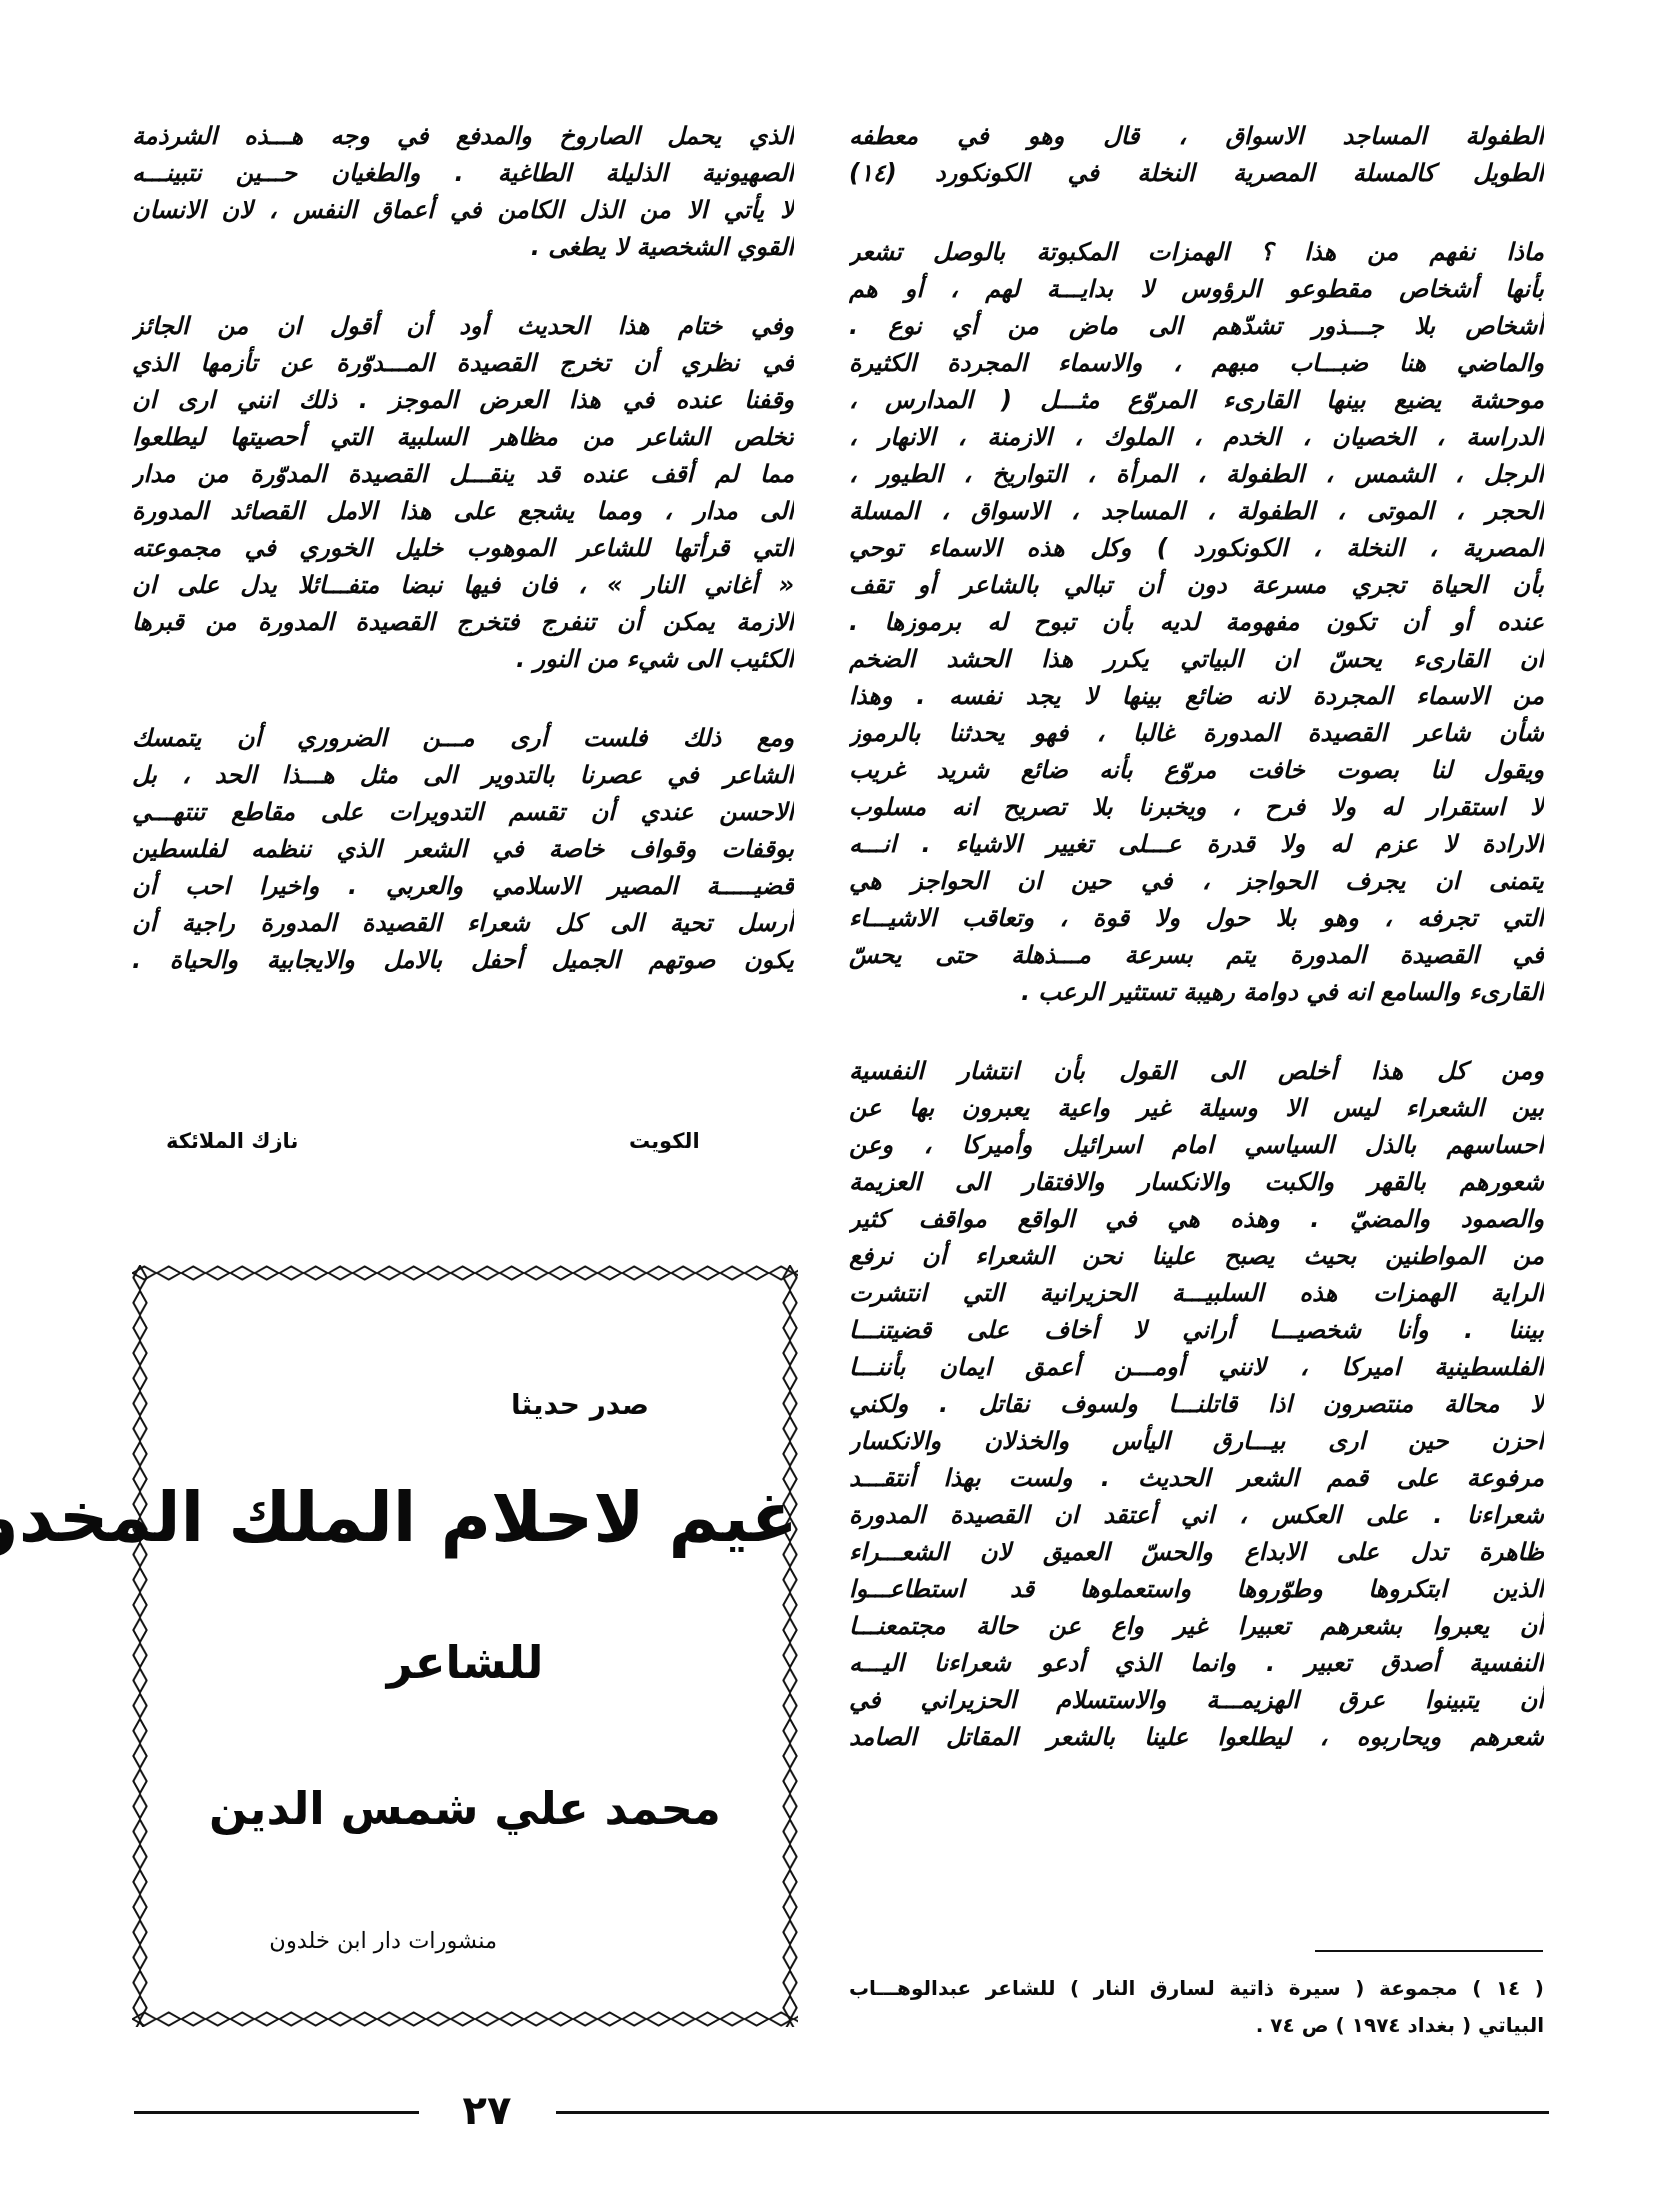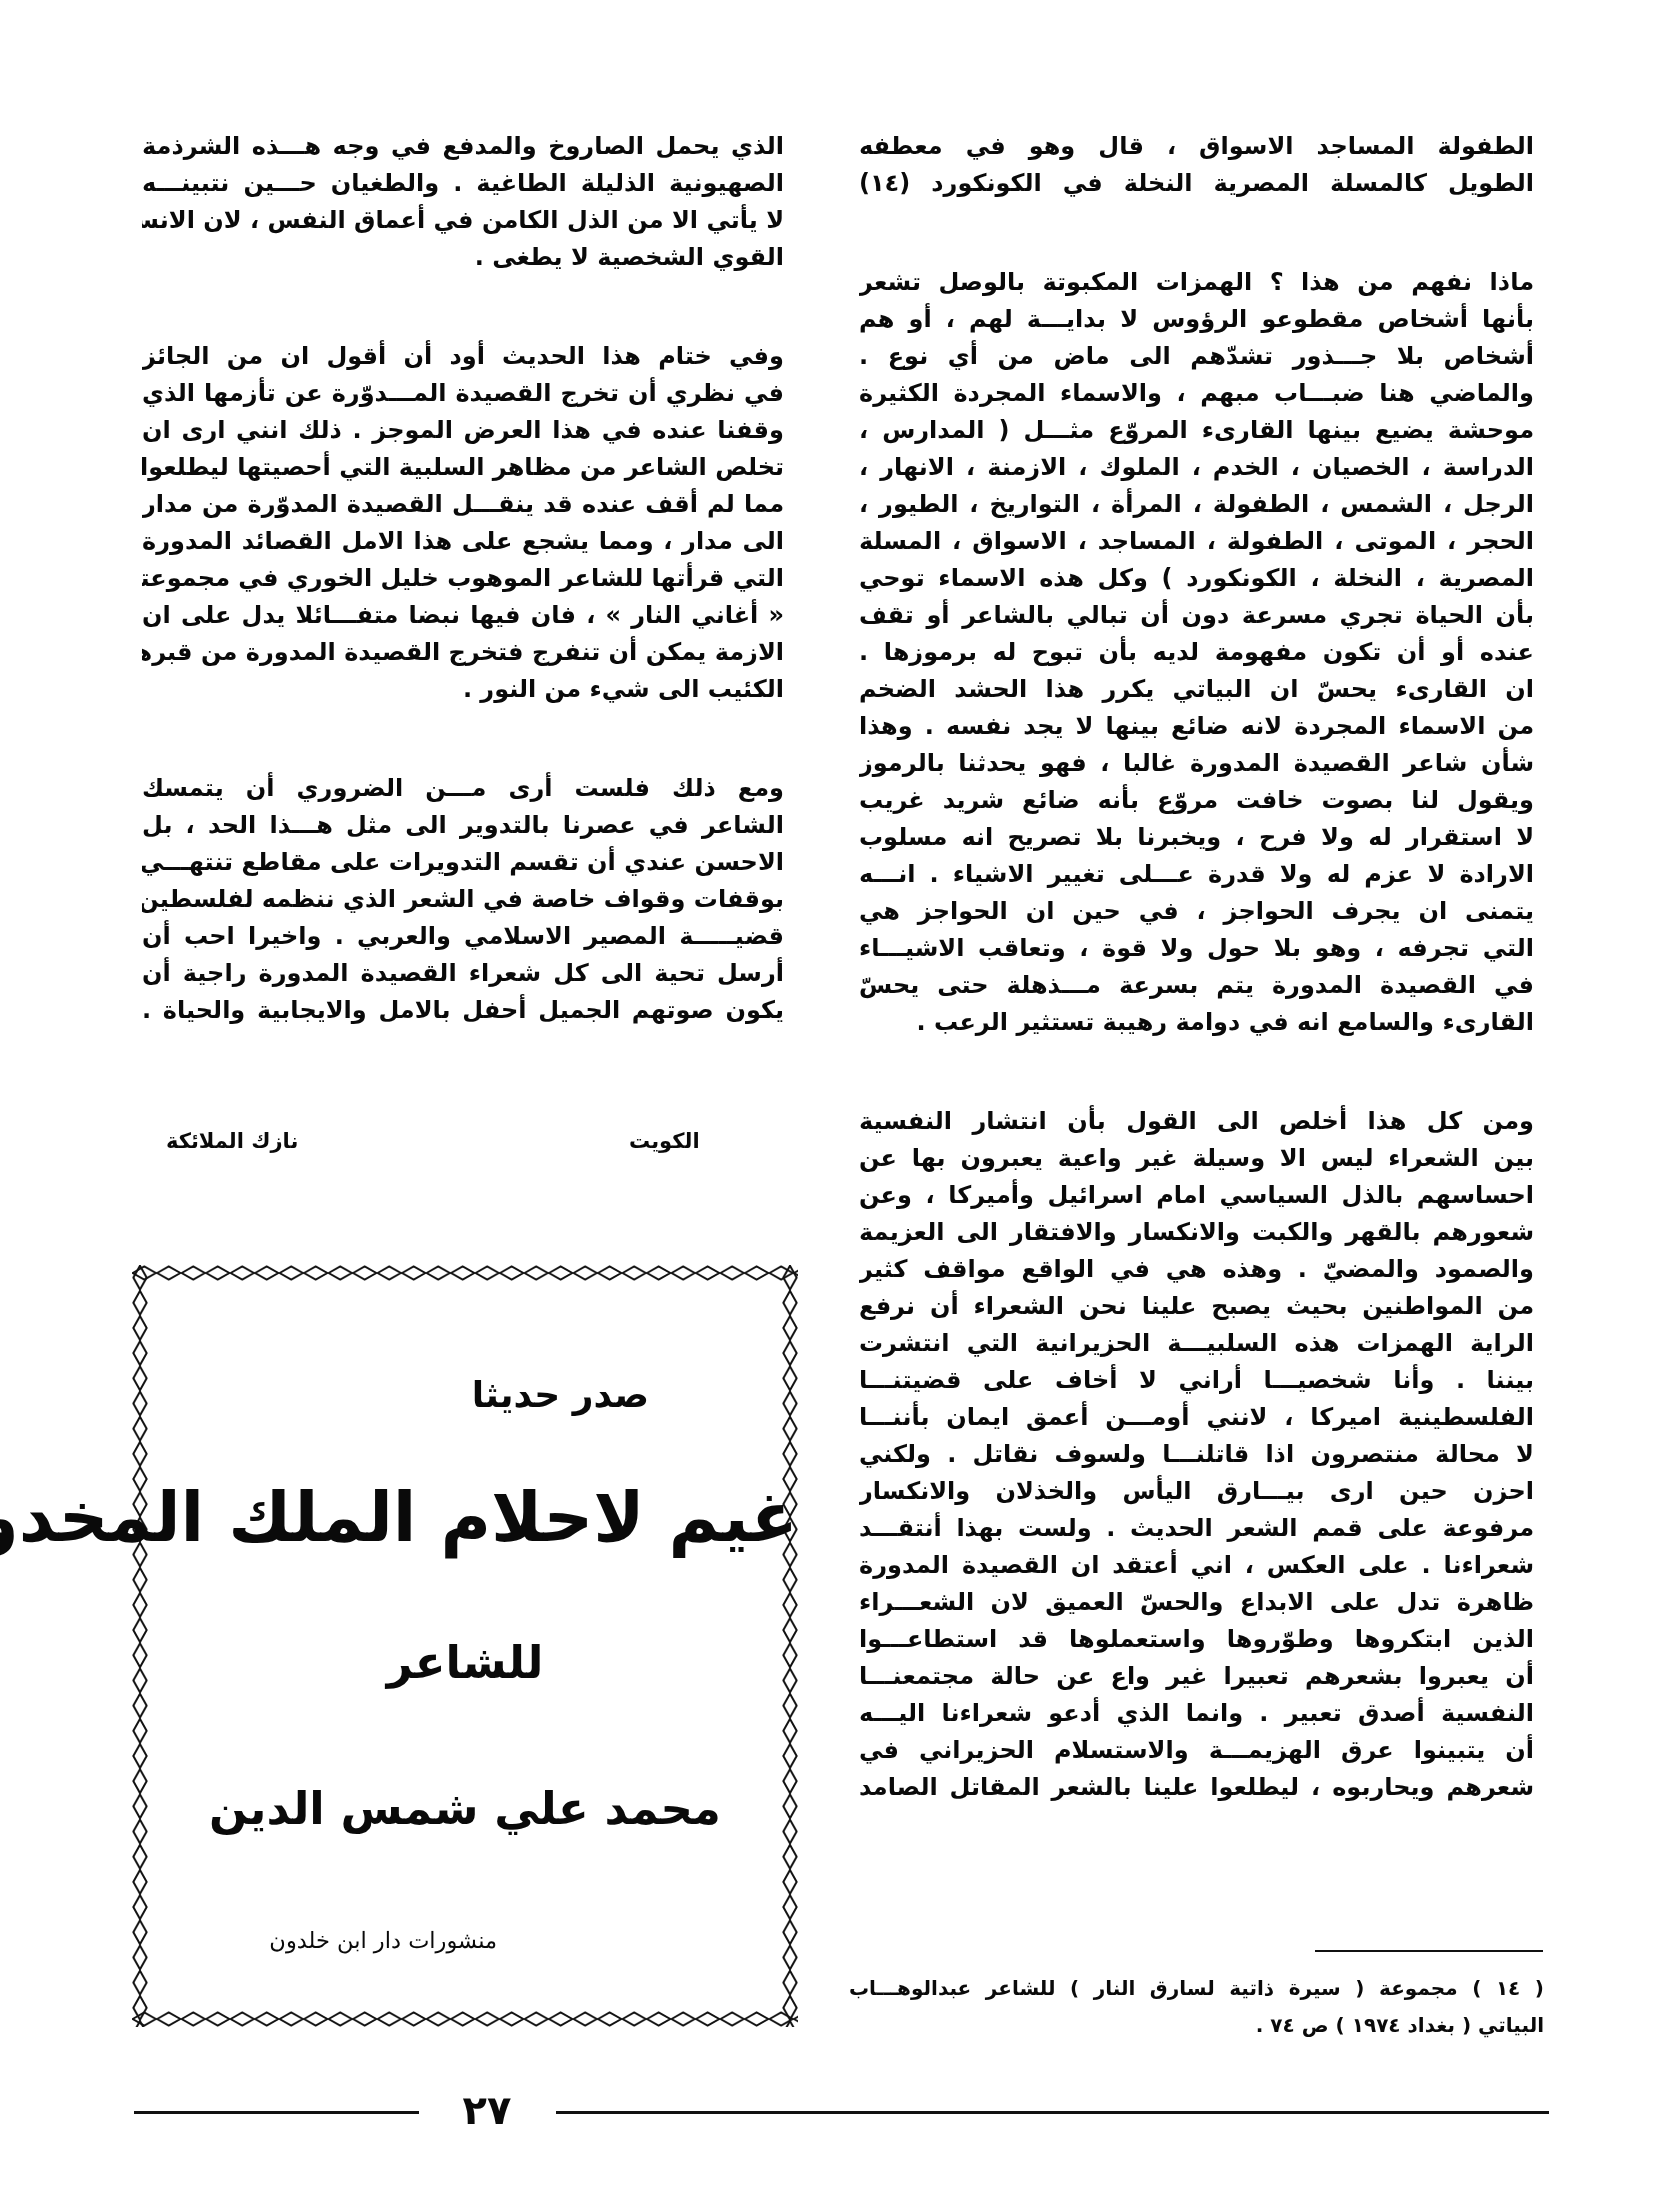--- a/index.html
+++ b/index.html
@@ -23,21 +23,22 @@
       left: 849px;
       width: 695px;
       top: 118px;
     }
     .col-left {
       left: 132px;
       width: 662px;
       top: 118px;
     }
     .para {
-      margin: 10px;
+      margin: 0;
+      font-style: italic;
     }
     .line {
       display: block;
       height: 37px;
       line-height: 37px;
       font-size: 24px;
       font-weight: bold;
       white-space: nowrap;
       text-align: justify;
       text-align-last: justify;
@@ -111,22 +112,22 @@
       height: 100%;
     }
     .ad-text {
       position: absolute;
       direction: rtl;
       white-space: nowrap;
       font-weight: bold;
     }
     .ad-kicker {
       right: 149px;
-      top: 109px;
-      font-size: 36px;
+      top: 123px;
+      font-size: 28px;
     }
     .ad-title {
       left: 0;
       right: 0;
       top: 212px;
       text-align: center;
       font-size: 69px;
       font-weight: 900;
       letter-spacing: -1.3px;
       font-family: "DejaVu Sans", sans-serif;

